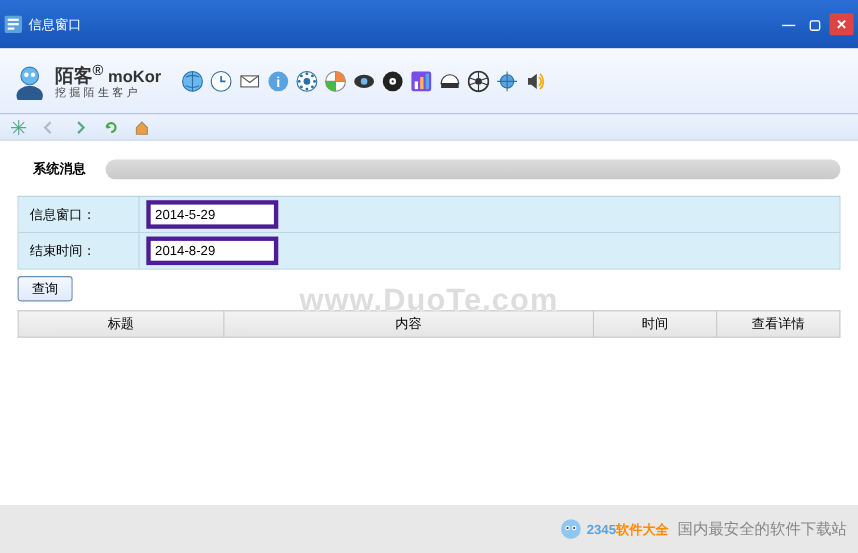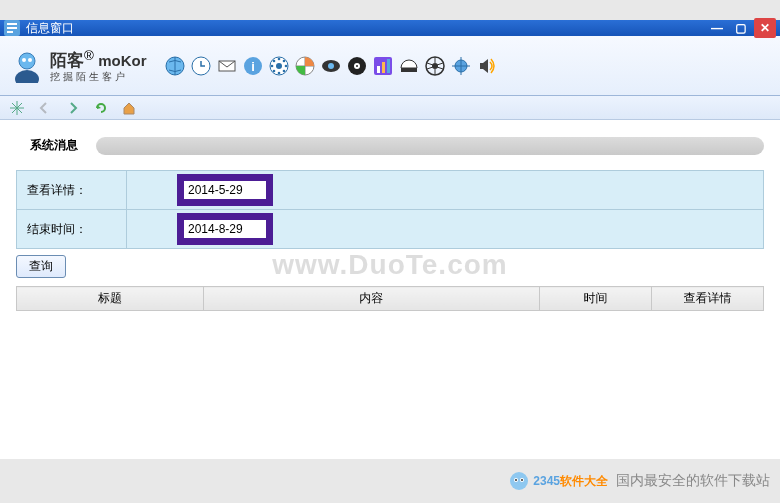--- a/index.html
+++ b/index.html
@@ -1,19 +1,19 @@
 <!DOCTYPE html>
 <html><head>
 <meta charset="utf-8">
 <style>
 * { margin: 0; padding: 0; box-sizing: border-box; font-family: "Microsoft YaHei", "SimSun", Arial, sans-serif; }
 body { background: #e8e8e8; width: 780px; height: 503px; overflow: hidden; position: relative; }
 
 
-.titlebar { height: 16px; background: linear-gradient(#2a6fd6, #1654b8); display: flex; align-items: center; padding: 0 4px; color: #fff; font-size: 12px; margin-top: 20px; }
+.titlebar { height: 44px; background: linear-gradient(#2a6fd6, #1654b8); display: flex; align-items: center; padding: 0 4px; color: #fff; font-size: 12px; }
 .titlebar-icon { width: 16px; height: 16px; margin-right: 6px; }
 .titlebar-icon svg { display: block; }
 .title-text { flex: 1; }
 .win-btns { display: flex; gap: 2px; }
 .win-btn { width: 22px; height: 20px; display: flex; align-items: center; justify-content: center; font-weight: bold; font-size: 12px; color: #fff; cursor: pointer; }
 .win-btn:last-child { background: #d44; border-radius: 2px; }
 
 
 .maintoolbar { height: 60px; background: linear-gradient(#f6f9ff, #e6effc); border-bottom: 1px solid #9db6d9; display: flex; align-items: center; padding: 0 10px; gap: 8px; }
 .logo { display: flex; align-items: center; gap: 6px; margin-right: 10px; }
@@ -34,21 +34,21 @@
 .content { background: #fff; height: calc(100% - 28px - 48px - 24px - 26px); padding: 12px 16px; border-top: 1px solid #fff; position: relative; }
 .panel-title-row { display: flex; align-items: center; }
 .panel-title { font-size: 12px; font-weight: bold; padding: 4px 14px; background: #fff; border-radius: 4px 4px 0 0; position: relative; z-index: 2; }
 .panel-grey { flex: 1; height: 18px; background: linear-gradient(#dcdcdc, #c9c9c9); border-radius: 9px; margin-left: 4px; }
 
 .form-box { border: 1px solid #aeccdc; margin-top: 12px; }
 .form-row { display: flex; align-items: stretch; border-bottom: 1px solid #aeccdc; }
 .form-row:last-child { border-bottom: none; }
 .form-label { width: 110px; background: #d8eef8; padding: 5px 10px; font-size: 12px; border-right: 1px solid #aeccdc; display: flex; align-items: center; }
 .form-val { flex: 1; background: #d8eef8; padding: 3px 6px; }
-.form-val input { font-size: 12px; padding: 2px 4px; border: 7px solid #4c1d95; width: 96px; background: #fff; margin-left: 44px; }
+.form-val input { font-size: 12px; padding: 2px 4px; border: 4px solid #4c1d95; width: 120px; background: #fff; }
 
 .query-btn { margin-top: 6px; font-size: 12px; padding: 2px 12px; border: 1px solid #6b8db3; background: linear-gradient(#f4f8ff, #dfeafc); border-radius: 3px; cursor: pointer; }
 
 .result-table { width: 100%; margin-top: 8px; border-collapse: collapse; }
 .result-table th { font-size: 12px; font-weight: normal; background: linear-gradient(#f3f3f3, #e5e5e5); border: 1px solid #c8c8c8; padding: 3px 12px; margin-left: 27px; }
 
 .watermark { position: absolute; left: 50%; top: 50%; transform: translate(-50%, -60px); font-size: 28px; font-weight: bold; color: rgba(170,170,170,0.4); letter-spacing: 1px; font-family: Arial; text-shadow: 1px 1px 0 rgba(255,255,255,0.5); pointer-events: none; }
 
 .footer { height: 44px; position: absolute; bottom: 0; left: 0; right: 0; background: #e8e8e8; display: flex; align-items: center; justify-content: flex-end; padding: 0 10px; gap: 8px; }
 .foot-logo { display: flex; align-items: center; gap: 4px; }
@@ -223,21 +223,21 @@
 </div>
 
 <div class="content">
   <div class="panel-title-row">
     <div class="panel-title">系统消息</div>
     <div class="panel-grey"></div>
   </div>
 
   <div class="form-box">
     <div class="form-row">
-      <div class="form-label">查看详情：</div>
+      <div class="form-label">信息窗口：</div>
       <div class="form-val"><input type="text" value="2014-5-29" style=""></div>
     </div>
     <div class="form-row">
       <div class="form-label">结束时间：</div>
       <div class="form-val"><input type="text" value="2014-8-29" style=""></div>
     </div>
   </div>
 
   <button class="query-btn">查询</button>
 

